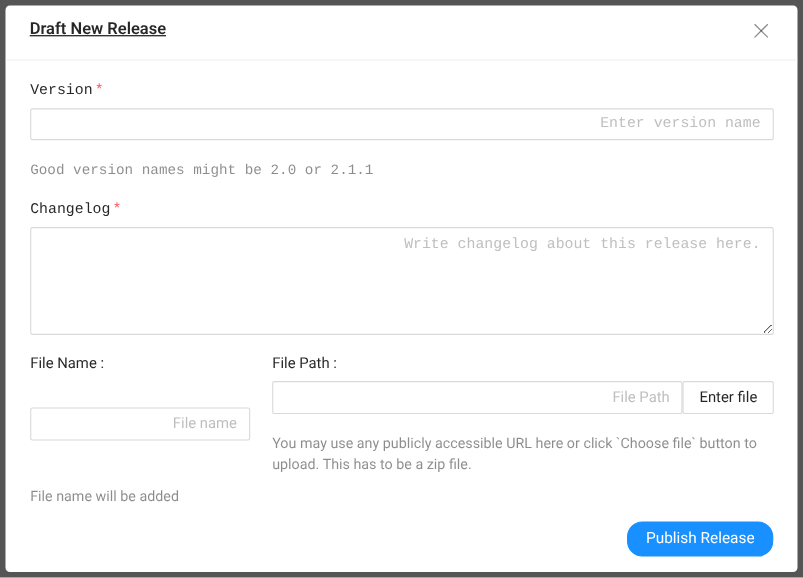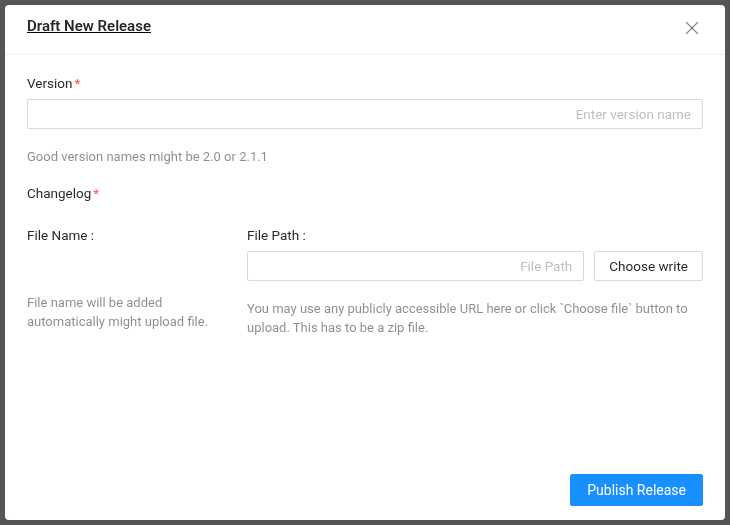--- a/index.html
+++ b/index.html
@@ -49,20 +49,21 @@
     }
     .modal-body {
       padding: 20px 22px 4px 22px;
       flex: 1;
       overflow: auto;
     }
     .row {
       display: flex;
       gap: 20px;
       margin-bottom: 18px;
+      font-family: Liberation Mono, monospace;
     }
     .field {
       flex: 1;
       display: flex;
       flex-direction: column;
     }
     .field-full {
       width: 100%;
     }
     .label {
@@ -121,21 +122,20 @@
     }
     .file-name {
       flex: 0 0 200px;
       gap: 24px;
     }
     .file-path {
       flex: 1;
     }
     .file-path-inputs {
       display: flex;
-      gap: 10px;
     }
     .file-path-inputs .input {
       flex: 1;
     }
     .btn {
       border: 1px solid #d9d9d9;
       background: #fff;
       border-radius: 2px;
       padding: 6px 14px;
       font-size: 13.5px;
@@ -147,21 +147,21 @@
     .modal-footer {
       padding: 10px 22px 14px;
       display: flex;
       justify-content: flex-end;
       border-top: 1px solid transparent;
     }
     .btn-primary {
       background: #1890ff;
       border: 1px solid #1890ff;
       color: #fff;
-      border-radius: 2px;
+      border-radius: 14px;
       padding: 7px 16px;
       font-size: 14px;
       cursor: pointer;
       font-family: inherit;
     }
   </style>
 </head>
 <body>
 
 <div class="modal">
@@ -186,34 +186,36 @@
         <div class="hint">Good version names might be 2.0 or 2.1.1</div>
       </div>
 
     </div>
 
     <div class="row">
       <div class="field field-full">
         <div class="label">
           <span>Changelog</span><span class="req">*</span>
         </div>
+        <textarea class="textarea" placeholder="Write changelog about this release here." style=""></textarea>
       </div>
     </div>
 
     <div class="file-row">
       <div class="field file-name">
         <div class="label">File Name :</div>
+        <input class="input" type="text" placeholder="File name" style="">
         <div class="hint">File name will be added automatically might upload file.</div>
       </div>
 
       <div class="field file-path">
         <div class="label">File Path :</div>
         <div class="file-path-inputs">
           <input class="input" type="text" placeholder="File Path" style="">
-          <button class="btn">Choose write</button>
+          <button class="btn">Enter file</button>
         </div>
         <div class="hint">You may use any publicly accessible URL here or click `Choose file` button to upload. This has to be a zip file.</div>
       </div>
     </div>
 
   </div>
 
   <div class="modal-footer">
     <button class="btn-primary">Publish Release</button>
   </div>

